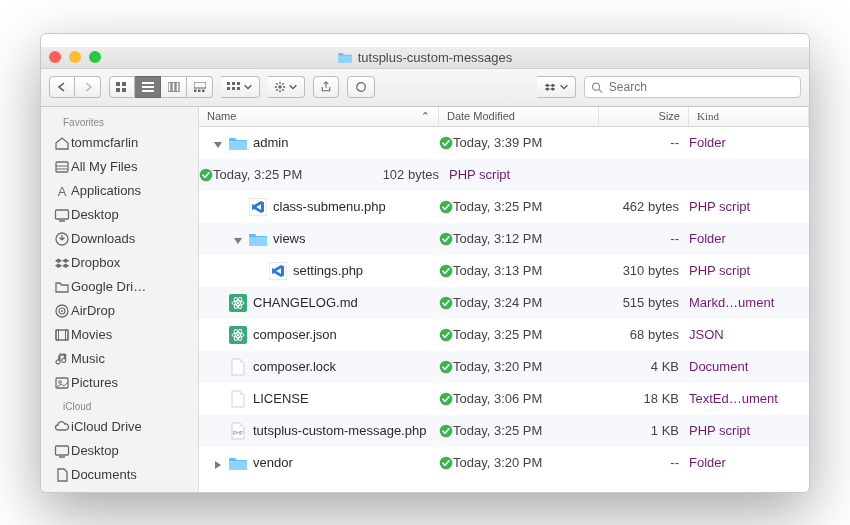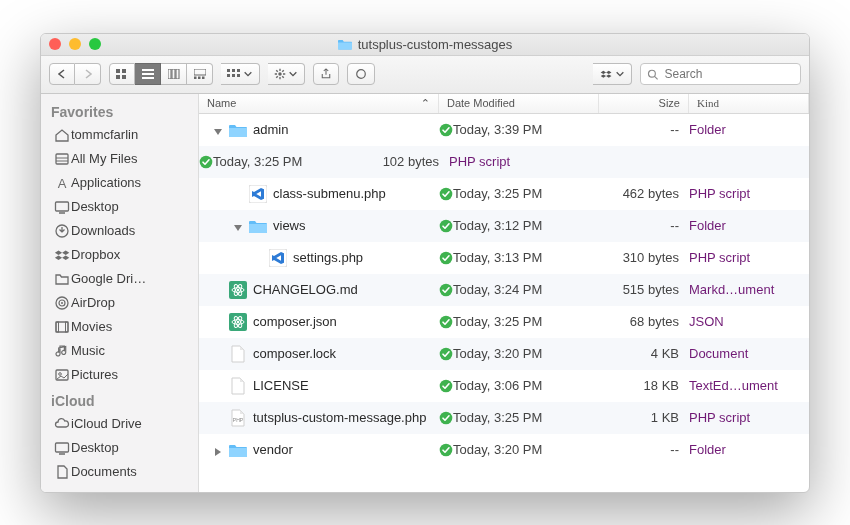--- a/index.html
+++ b/index.html
@@ -26,20 +26,21 @@
   }
   
   .titlebar {
     height: 22px;
     background: linear-gradient(#ededed,#e2e2e2);
     border-bottom: 1px solid #d0d0d0;
     display: flex;
     align-items: center;
     padding: 0 8px;
     position: relative;
+    margin-top: 13px;
   }
   .traffic-lights { display:flex; gap:8px; position:absolute; left:8px;}
   .tl { width:12px; height:12px; border-radius:50%; }
   .tl.red{background:#ff5f57;} .tl.yellow{background:#febc2e;} .tl.green{background:#28c840;}
   .title {
     flex:1; text-align:center; font-size:13px; color:#4a4a4a;
     display:flex; align-items:center; justify-content:center; gap:6px;
   }
   .title svg { width:14px; height:14px; }
   
@@ -58,34 +59,34 @@
     color:#555;
   }
   .tb-group .tb-btn:first-child { border-radius:4px 0 0 4px; }
   .tb-group .tb-btn:last-child { border-radius:0 4px 4px 0; border-left:none;}
   .tb-group .tb-btn:not(:first-child){border-left:none;}
   .tb-btn.solo { border-radius:4px; }
   .tb-btn.active { background:#7b7b7b; color:#fff; border-color:#6a6a6a;}
   .spacer { flex:1; }
   .search {
     display:flex; align-items:center; gap:6px;
-    width:161px; height:22px; border:1px solid #c7c7c7; border-radius:4px;
+    width:217px; height:22px; border:1px solid #c7c7c7; border-radius:4px;
     background:#fff; padding:1px 6px; color:#8a8a8a;
   }
   .search input {
     border:none; outline:none; width:100%; font-size:12px; background:transparent;
   }
   
   .body { flex:1; display:flex; min-height:0;}
   .sidebar {
     width: 158px; background:#f4f3f4; border-right:1px solid #dcdcdc;
     overflow-y:auto; font-size:13px; padding:4px 0;
   }
   .sb-heading {
-    color:#888; font-size:14px; padding:6px 10px 3px; font-weight:700;
+    color:#888; font-size:10px; padding:6px 10px 3px; font-weight:400;margin-left:12px;
   }
   .sb-item {
     display:flex; align-items:center; padding:3px 10px 3px 12px;
     color:#3c3c3c; cursor:default;
   }
   .sb-item .ic { width:18px; height:18px; display:flex;align-items:center;justify-content:center; color:#6d6d6d;}
   .sb-item .ic svg{width:16px;height:16px;}
   
   .main { flex:1; display:flex; flex-direction:column; min-width:0;}
   .cols {

